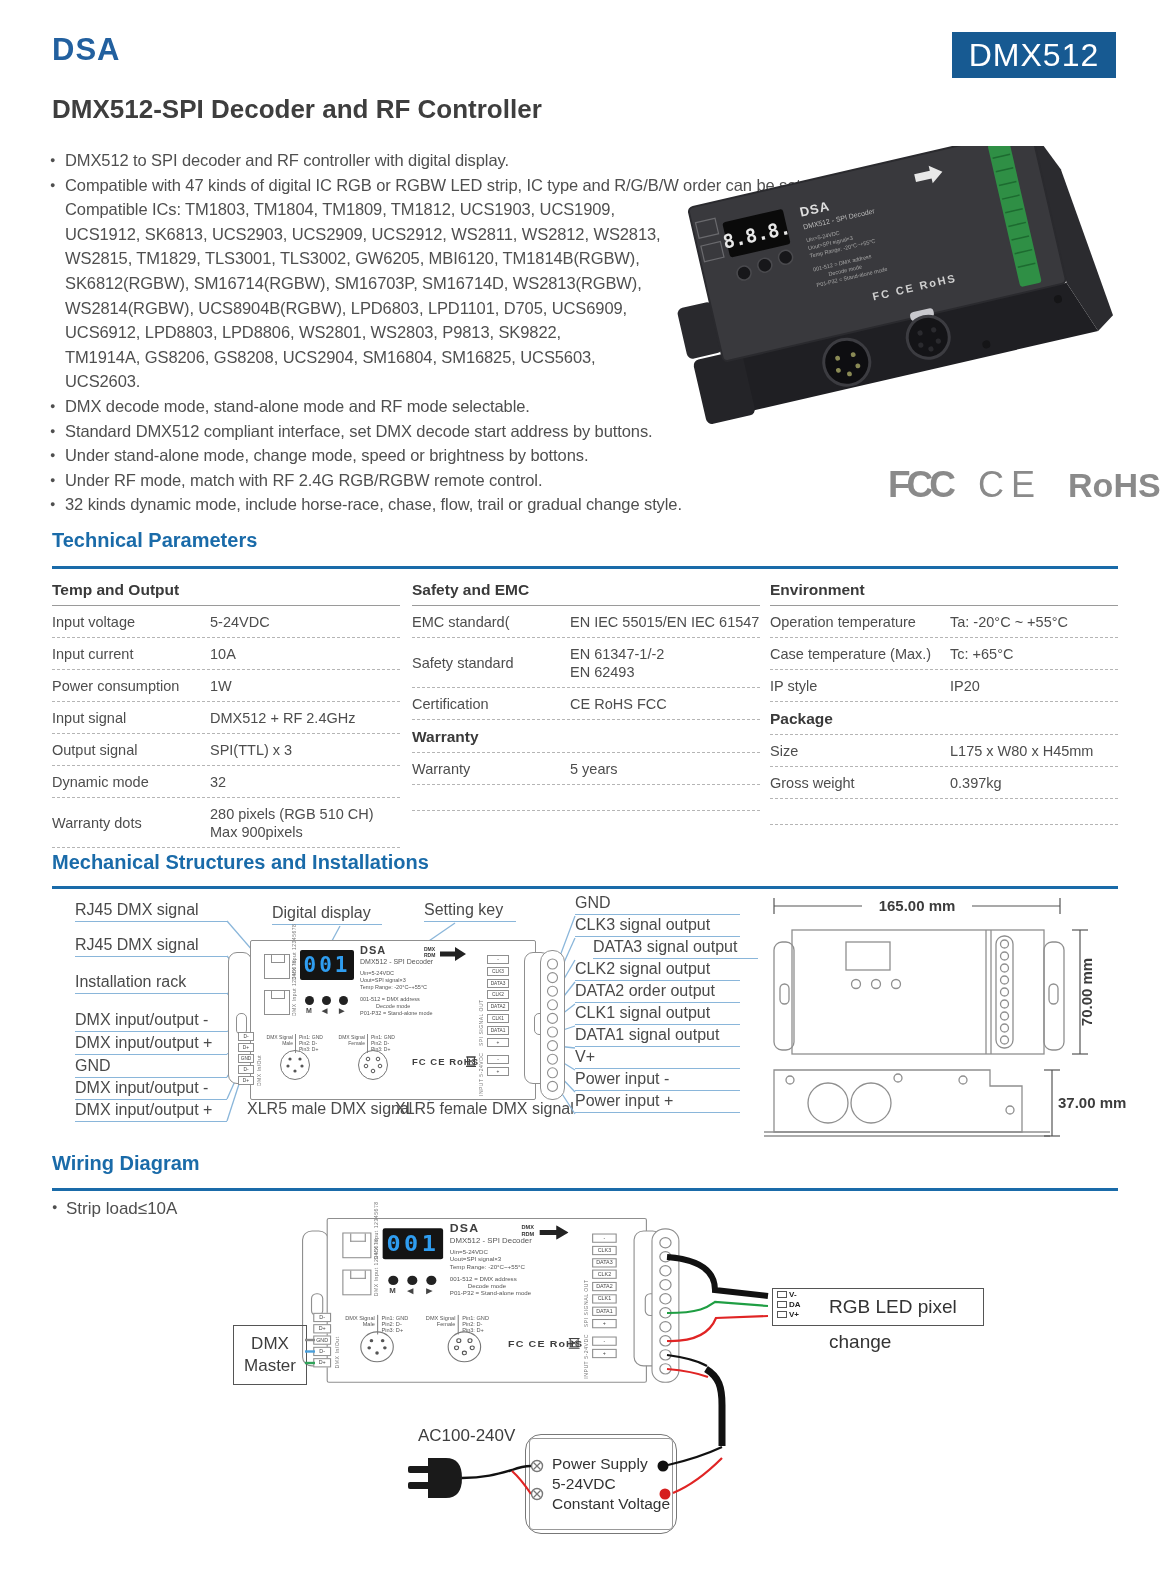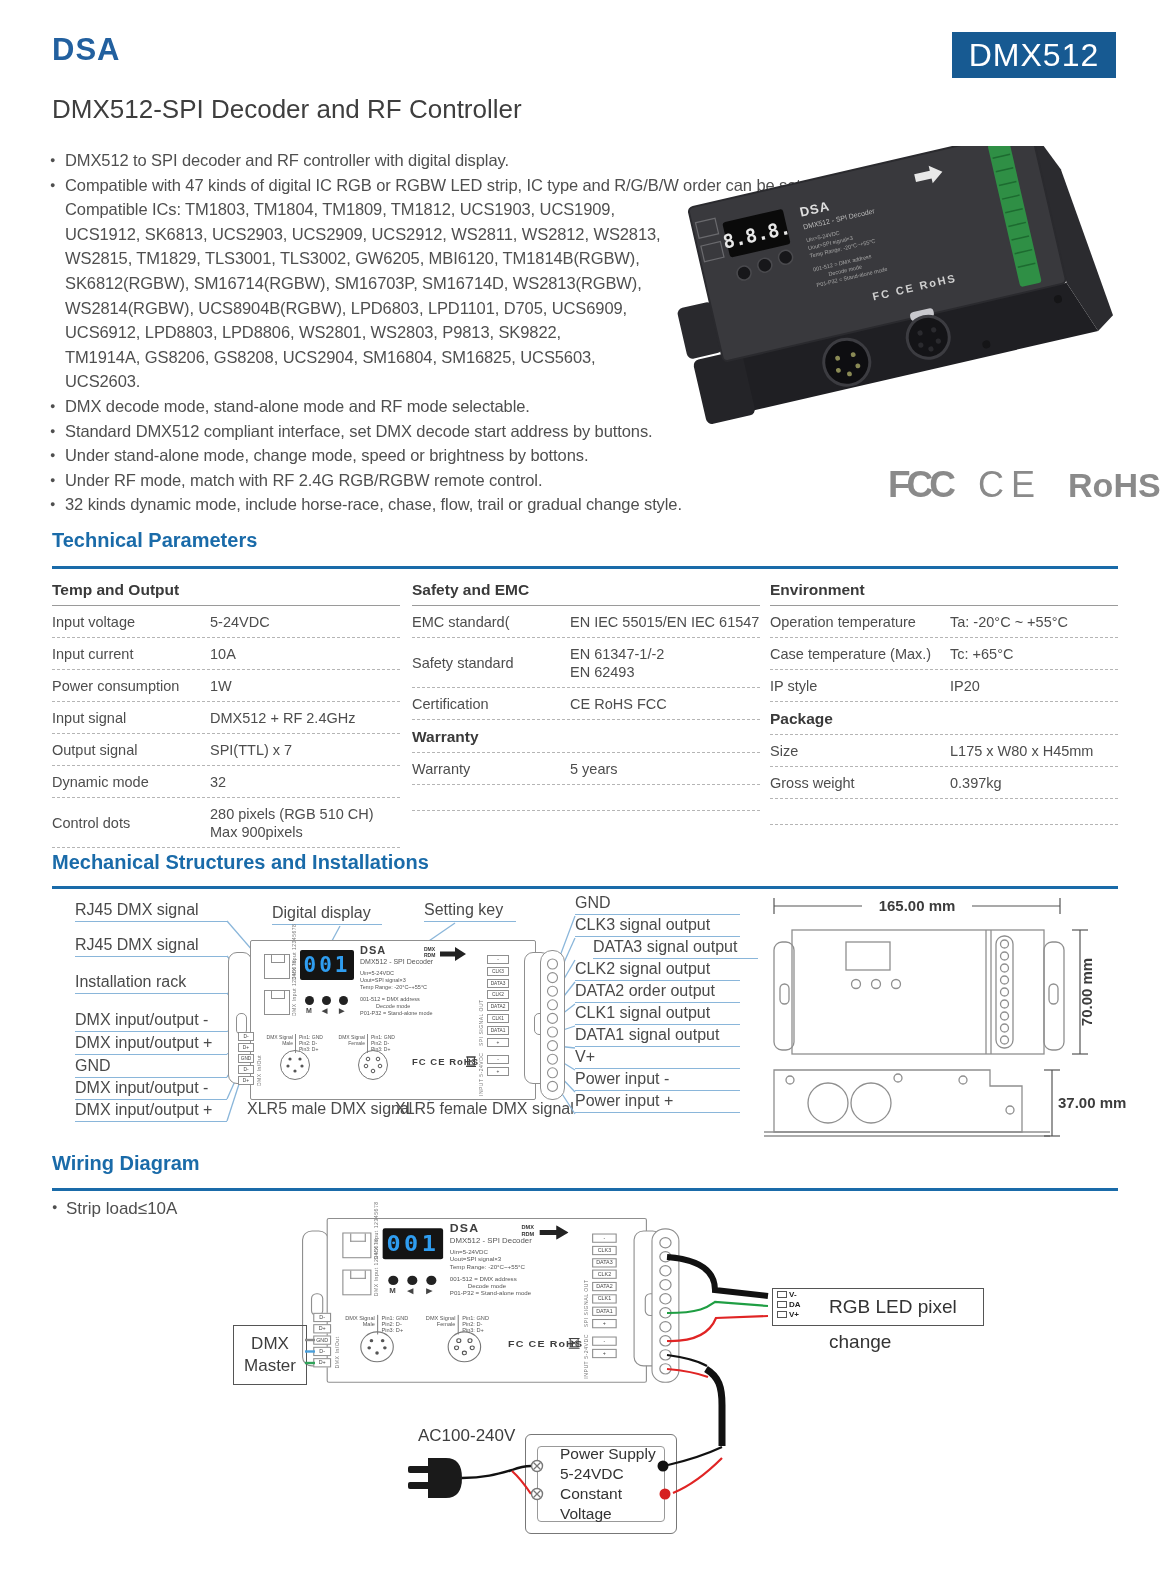--- a/index.html
+++ b/index.html
@@ -2,21 +2,21 @@
 <html><head>
 <meta charset="utf-8">
 <style>
   html,body{margin:0;padding:0;background:#fff}
   body{position:relative;width:1170px;height:1571px;font-family:"Liberation Sans",sans-serif;color:#4a4a4a;overflow:hidden}
   .abs{position:absolute}
   
   .brand{left:52px;top:32px;font-size:31px;font-weight:bold;color:#22609f;letter-spacing:1px}
   .badge{left:952px;top:32px;width:164px;height:46px;background:#175a92;color:#fff;font-size:32px;
          display:flex;align-items:center;justify-content:center;letter-spacing:1px}
-  .title{left:52px;top:94px;font-size:26px;font-weight:400;color:#3e3e3e}
+  .title{left:52px;top:94px;font-size:26px;font-weight:700;color:#3e3e3e}
   
   .features{left:52px;top:148px;width:800px;font-size:16.5px;line-height:24.6px;color:#4f4f4f;letter-spacing:-0.1px}
   .feat{padding-left:13px;position:relative}
   .feat.bullet::before{content:"●";position:absolute;left:-2px;top:0;font-size:9px;line-height:24.6px}
   
   .certs{left:888px;top:464px;display:flex;align-items:center;gap:26px;color:#8a8a8a}
   .fcc{font-size:37px;font-weight:bold;letter-spacing:-4px}
   .ce{font-size:36px;letter-spacing:7px}
   .rohs{font-size:34px;font-weight:bold;letter-spacing:0px}
   
@@ -62,21 +62,21 @@
   .dev .certs-sm{position:absolute;left:184px;top:118px;font-size:9.5px;font-weight:bold;color:#3f3f3f;letter-spacing:1px}
   .dev .tL{position:absolute;left:10px;width:16px;height:9px;border:1px solid #8f8f8f;font-size:4.8px;text-align:center;line-height:8px;color:#444;box-sizing:border-box;background:#fff}
   .dev .tR{position:absolute;left:259px;width:22px;height:9px;border:1px solid #8f8f8f;font-size:4.8px;text-align:center;line-height:8px;color:#444;box-sizing:border-box;background:#fff}
   
   .master{left:233px;top:1325px;width:72px;height:58px;border:1.6px solid #555;display:flex;flex-direction:column;
           align-items:center;justify-content:center;font-size:17px;color:#3d3d3d;line-height:22px}
   .stripbox{left:772px;top:1288px;width:212px;height:38px;border:1.6px solid #555;box-sizing:border-box}
   .striplab{position:absolute;left:56px;top:0;font-size:19px;color:#333;line-height:35px}
   .stript{position:absolute;left:4px;font-size:8px;font-weight:bold;color:#222;display:flex;align-items:center;gap:2px}
   .stript i{display:inline-block;width:8px;height:5px;border:1px solid #555}
-  .psu{left:525px;top:1434px;width:152px;height:100px;border:1.6px solid #777;border-radius:6px;box-sizing:border-box;padding:11px}
+  .psu{left:525px;top:1434px;width:152px;height:100px;border:1.6px solid #777;border-radius:16px;box-sizing:border-box;padding:3px}
   .psu-in{width:100%;height:100%;border:1.2px solid #999;border-radius:4px;box-sizing:border-box;
           display:flex;flex-direction:column;justify-content:center;padding-left:22px;font-size:15.5px;color:#333;line-height:20px}
   .aclab{left:418px;top:1426px;font-size:17px;color:#3d3d3d}
   .wnote{left:52px;top:1199px;font-size:17px;color:#4f4f4f;padding-left:14px;position:absolute}
   .wnote::before{content:"●";position:absolute;left:0;top:3px;font-size:9px}
   svg{position:absolute;pointer-events:none}
 </style>
 </head>
 <body>
 
@@ -182,28 +182,28 @@
   <div class="trow">
       <span class="tl">Power consumption</span>
       <span class="tv">1W</span>
     </div>
   <div class="trow">
       <span class="tl">Input signal</span>
       <span class="tv">DMX512 + RF 2.4GHz</span>
     </div>
   <div class="trow">
       <span class="tl">Output signal</span>
-      <span class="tv">SPI(TTL) x 7</span>
+      <span class="tv">SPI(TTL) x 3</span>
     </div>
   <div class="trow">
       <span class="tl">Dynamic mode</span>
       <span class="tv">32</span>
     </div>
   <div class="trow">
-      <span class="tl">Control dots</span>
+      <span class="tl">Warranty dots</span>
       <span class="tv">280 pixels (RGB 510 CH)
 Max 900pixels</span>
     </div>
 </div>
 
 <div class="tcol" style="left:412px;width:348px">
   <div class="thead">Safety and EMC</div>
   <div class="trow">
       <span class="tl">EMC standard(</span>
       <span class="tv">EN IEC 55015/EN IEC 61547</span>

